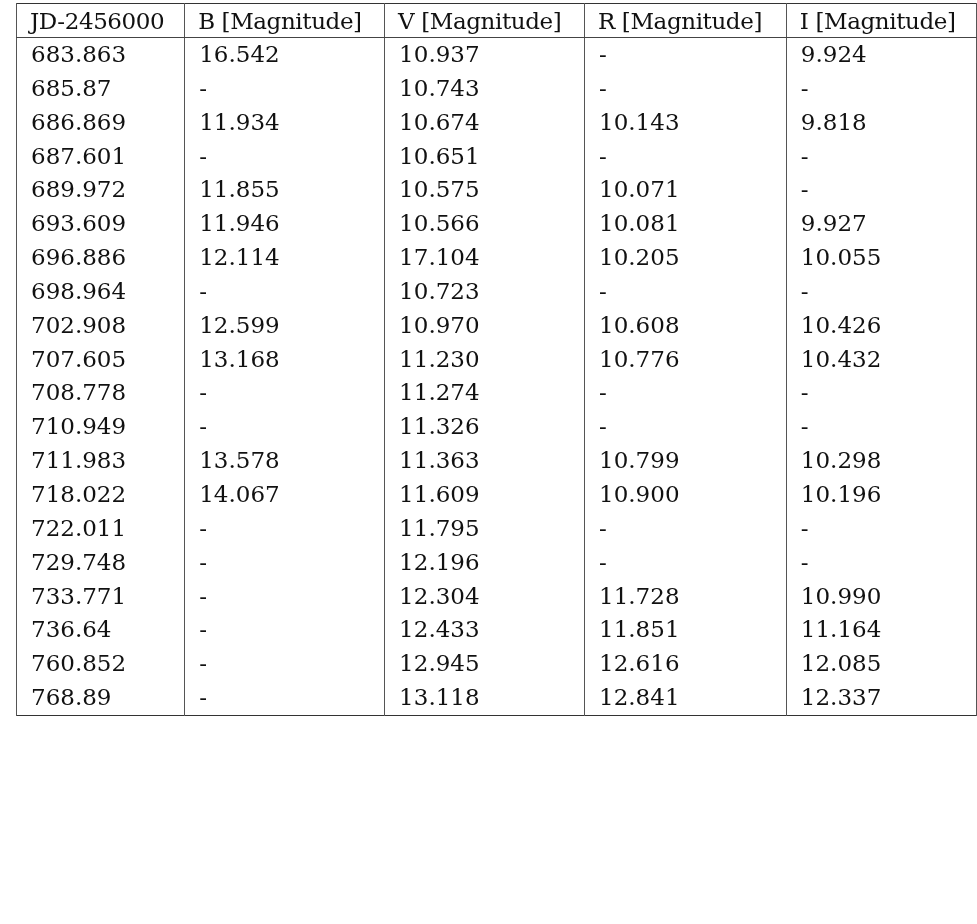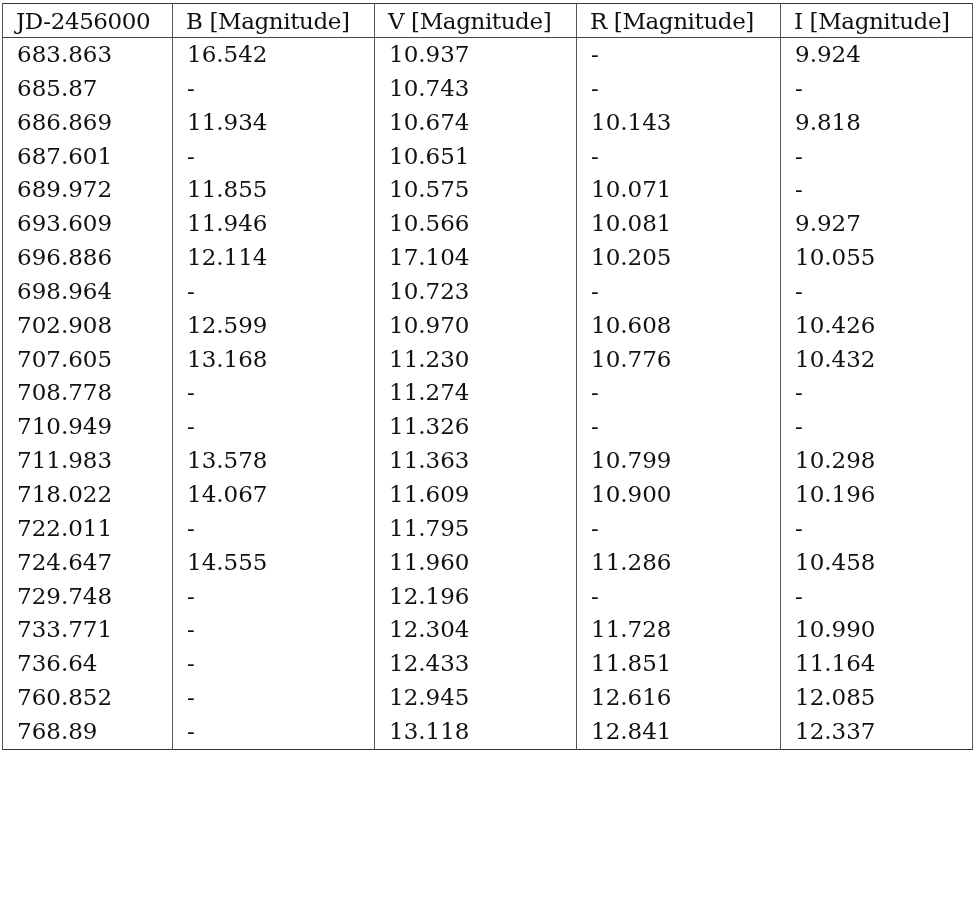--- a/index.html
+++ b/index.html
@@ -1,17 +1,17 @@
 <!DOCTYPE html>
 <html><head>
 <meta charset="utf-8">
 <style>
   html, body { margin: 0; padding: 0; background: #ffffff; }
   body { width: 977px; height: 924px; overflow: hidden; position: relative; }
-  .tbl-wrap { position: absolute; left: 2px; top: 3px; }
+  .tbl-wrap { position: absolute; left: 16px; top: 3px; }
   table {
     border-collapse: collapse;
     font-family: "DejaVu Serif", "Liberation Serif", serif;
     font-size: 23px;
     color: #111;
     table-layout: fixed;
     border: 1.5px solid #333;
   }
   col.c0 { width: 170px; }
   col.c1 { width: 202px; }
@@ -151,27 +151,20 @@
           <td>10.196</td>
         </tr>
         <tr>
           <td>722.011</td>
           <td>-</td>
           <td>11.795</td>
           <td>-</td>
           <td>-</td>
         </tr>
         <tr>
-          <td>724.647</td>
-          <td>14.555</td>
-          <td>11.960</td>
-          <td>11.286</td>
-          <td>10.458</td>
-        </tr>
-        <tr>
           <td>729.748</td>
           <td>-</td>
           <td>12.196</td>
           <td>-</td>
           <td>-</td>
         </tr>
         <tr>
           <td>733.771</td>
           <td>-</td>
           <td>12.304</td>

